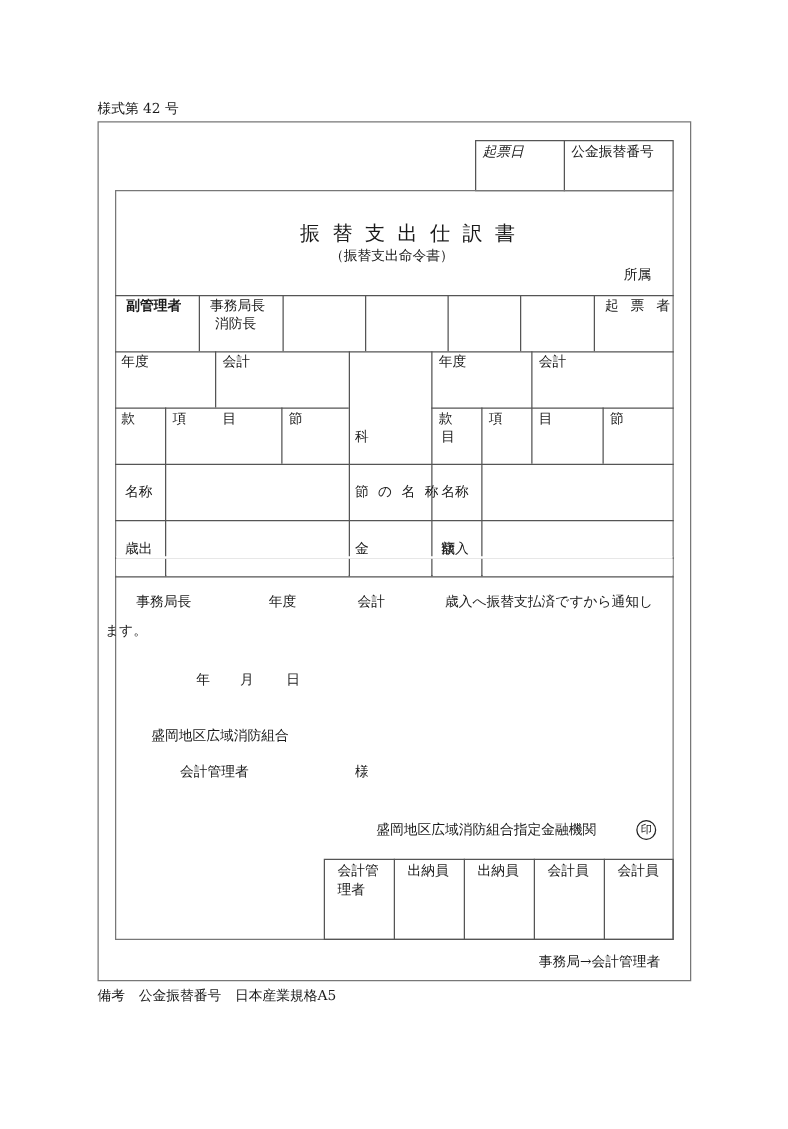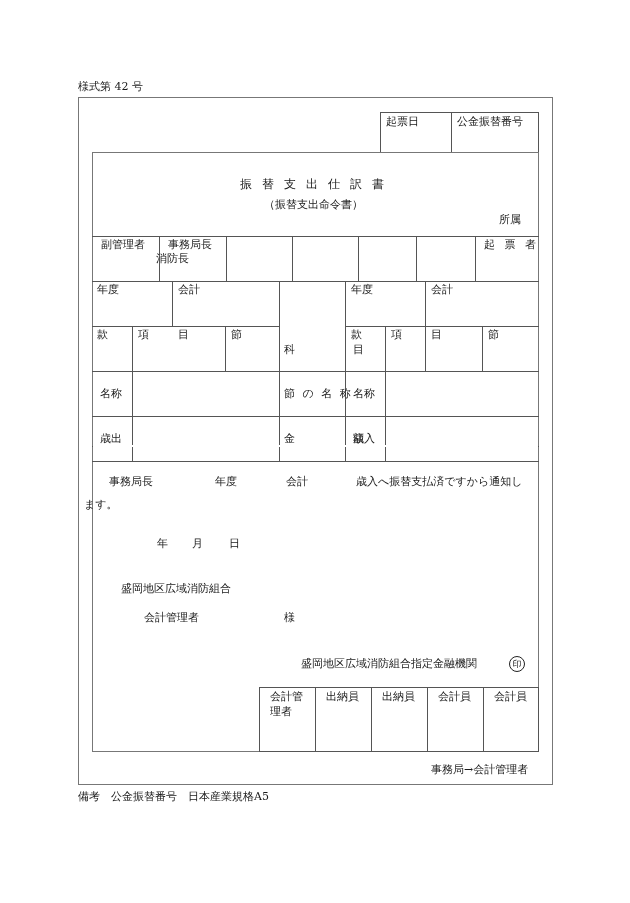--- a/index.html
+++ b/index.html
@@ -17,41 +17,41 @@
 </style>
 </head>
 <body>
 
 <div class="t" style="left:78px;top:80px;font-size:11px;">様式第 42 号</div>
 
 <div class="box thick" style="left:78px;top:97px;width:475px;height:688px;"></div>
 
 <div class="box" style="left:380px;top:112px;width:159px;height:41px;"></div>
 <div class="vl" style="left:451px;top:112px;height:41px;"></div>
-<div class="t" style="left:386px;top:115px;">起票日</div>
+<div class="t" style="left:386px;top:115px;font-style:italic;">起票日</div>
 <div class="abs" style="left:382px;top:130px;width:66px;height:20px;"></div>
 <div class="t" style="left:457px;top:115px;">公金振替番号</div>
 <div class="abs" style="left:453px;top:130px;width:84px;height:20px;"></div>
 
 <div class="box thick" style="left:92px;top:152px;width:447px;height:600px;"></div>
 
-<div class="t spaced" style="left:240px;top:177px;font-size:12px;">振替支出仕訳書</div>
+<div class="t spaced" style="left:240px;top:177px;font-size:16px;">振替支出仕訳書</div>
 <div class="t" style="left:264px;top:198px;">（振替支出命令書）</div>
 <div class="t" style="left:499px;top:213px;">所属</div>
 
 <div class="hl" style="left:92px;top:236px;width:447px;"></div>
 <div class="vl" style="left:159px;top:236px;height:45px;"></div>
 <div class="vl" style="left:226px;top:236px;height:45px;"></div>
 <div class="vl" style="left:292px;top:236px;height:45px;"></div>
 <div class="vl" style="left:358px;top:236px;height:45px;"></div>
 <div class="vl" style="left:416px;top:236px;height:45px;"></div>
 <div class="vl" style="left:475px;top:236px;height:45px;"></div>
-<div class="t" style="left:101px;top:238px;">副管理者</div>
+<div class="t" style="left:101px;top:238px;font-weight:bold;">副管理者</div>
 <div class="t" style="left:168px;top:238px;">事務局長</div>
-<div class="t" style="left:156px;top:252px;">消防長</div>
+<div class="t" style="left:172px;top:252px;">消防長</div>
 <div class="t" style="left:484px;top:238px;letter-spacing:3px;">起 票 者</div>
 <div class="abs" style="left:227px;top:237px;width:64px;height:43px;"></div>
 <div class="abs" style="left:293px;top:237px;width:64px;height:43px;"></div>
 <div class="abs" style="left:359px;top:237px;width:56px;height:43px;"></div>
 <div class="abs" style="left:417px;top:237px;width:57px;height:43px;"></div>
 
 <div class="hl" style="left:92px;top:281px;width:447px;"></div>
 <div class="vl" style="left:172px;top:281px;height:45px;"></div>
 <div class="vl" style="left:279px;top:281px;height:165px;"></div>
 <div class="vl" style="left:345px;top:281px;height:165px;"></div>

